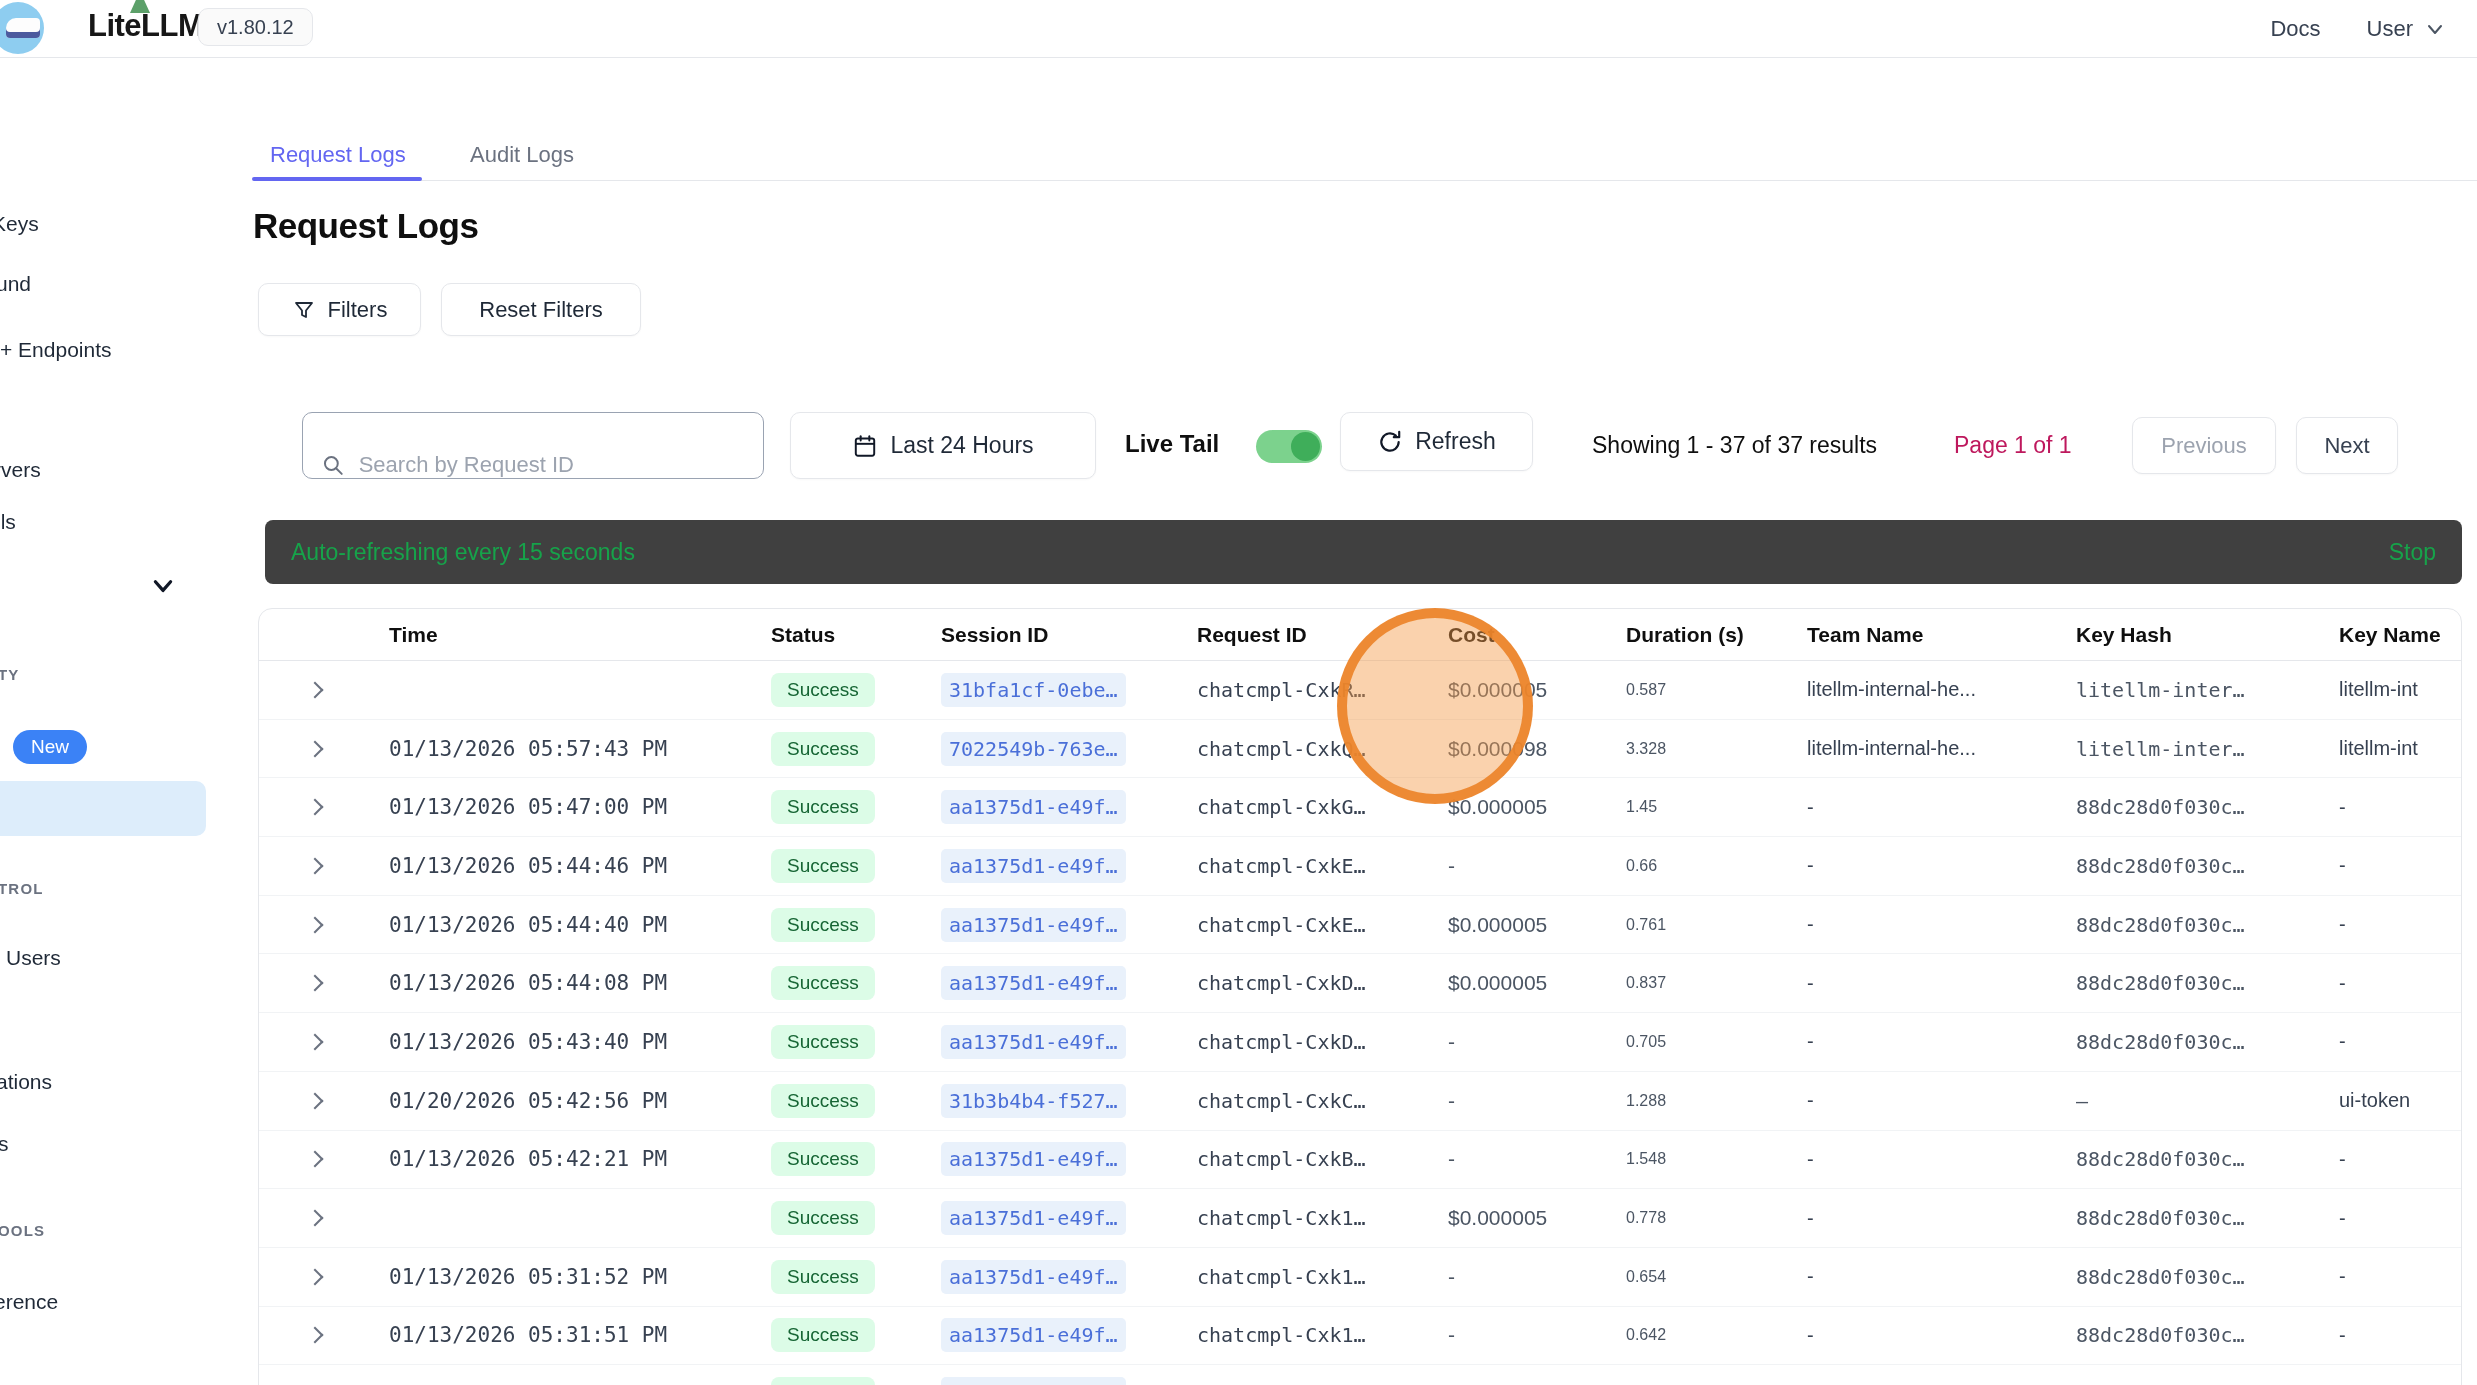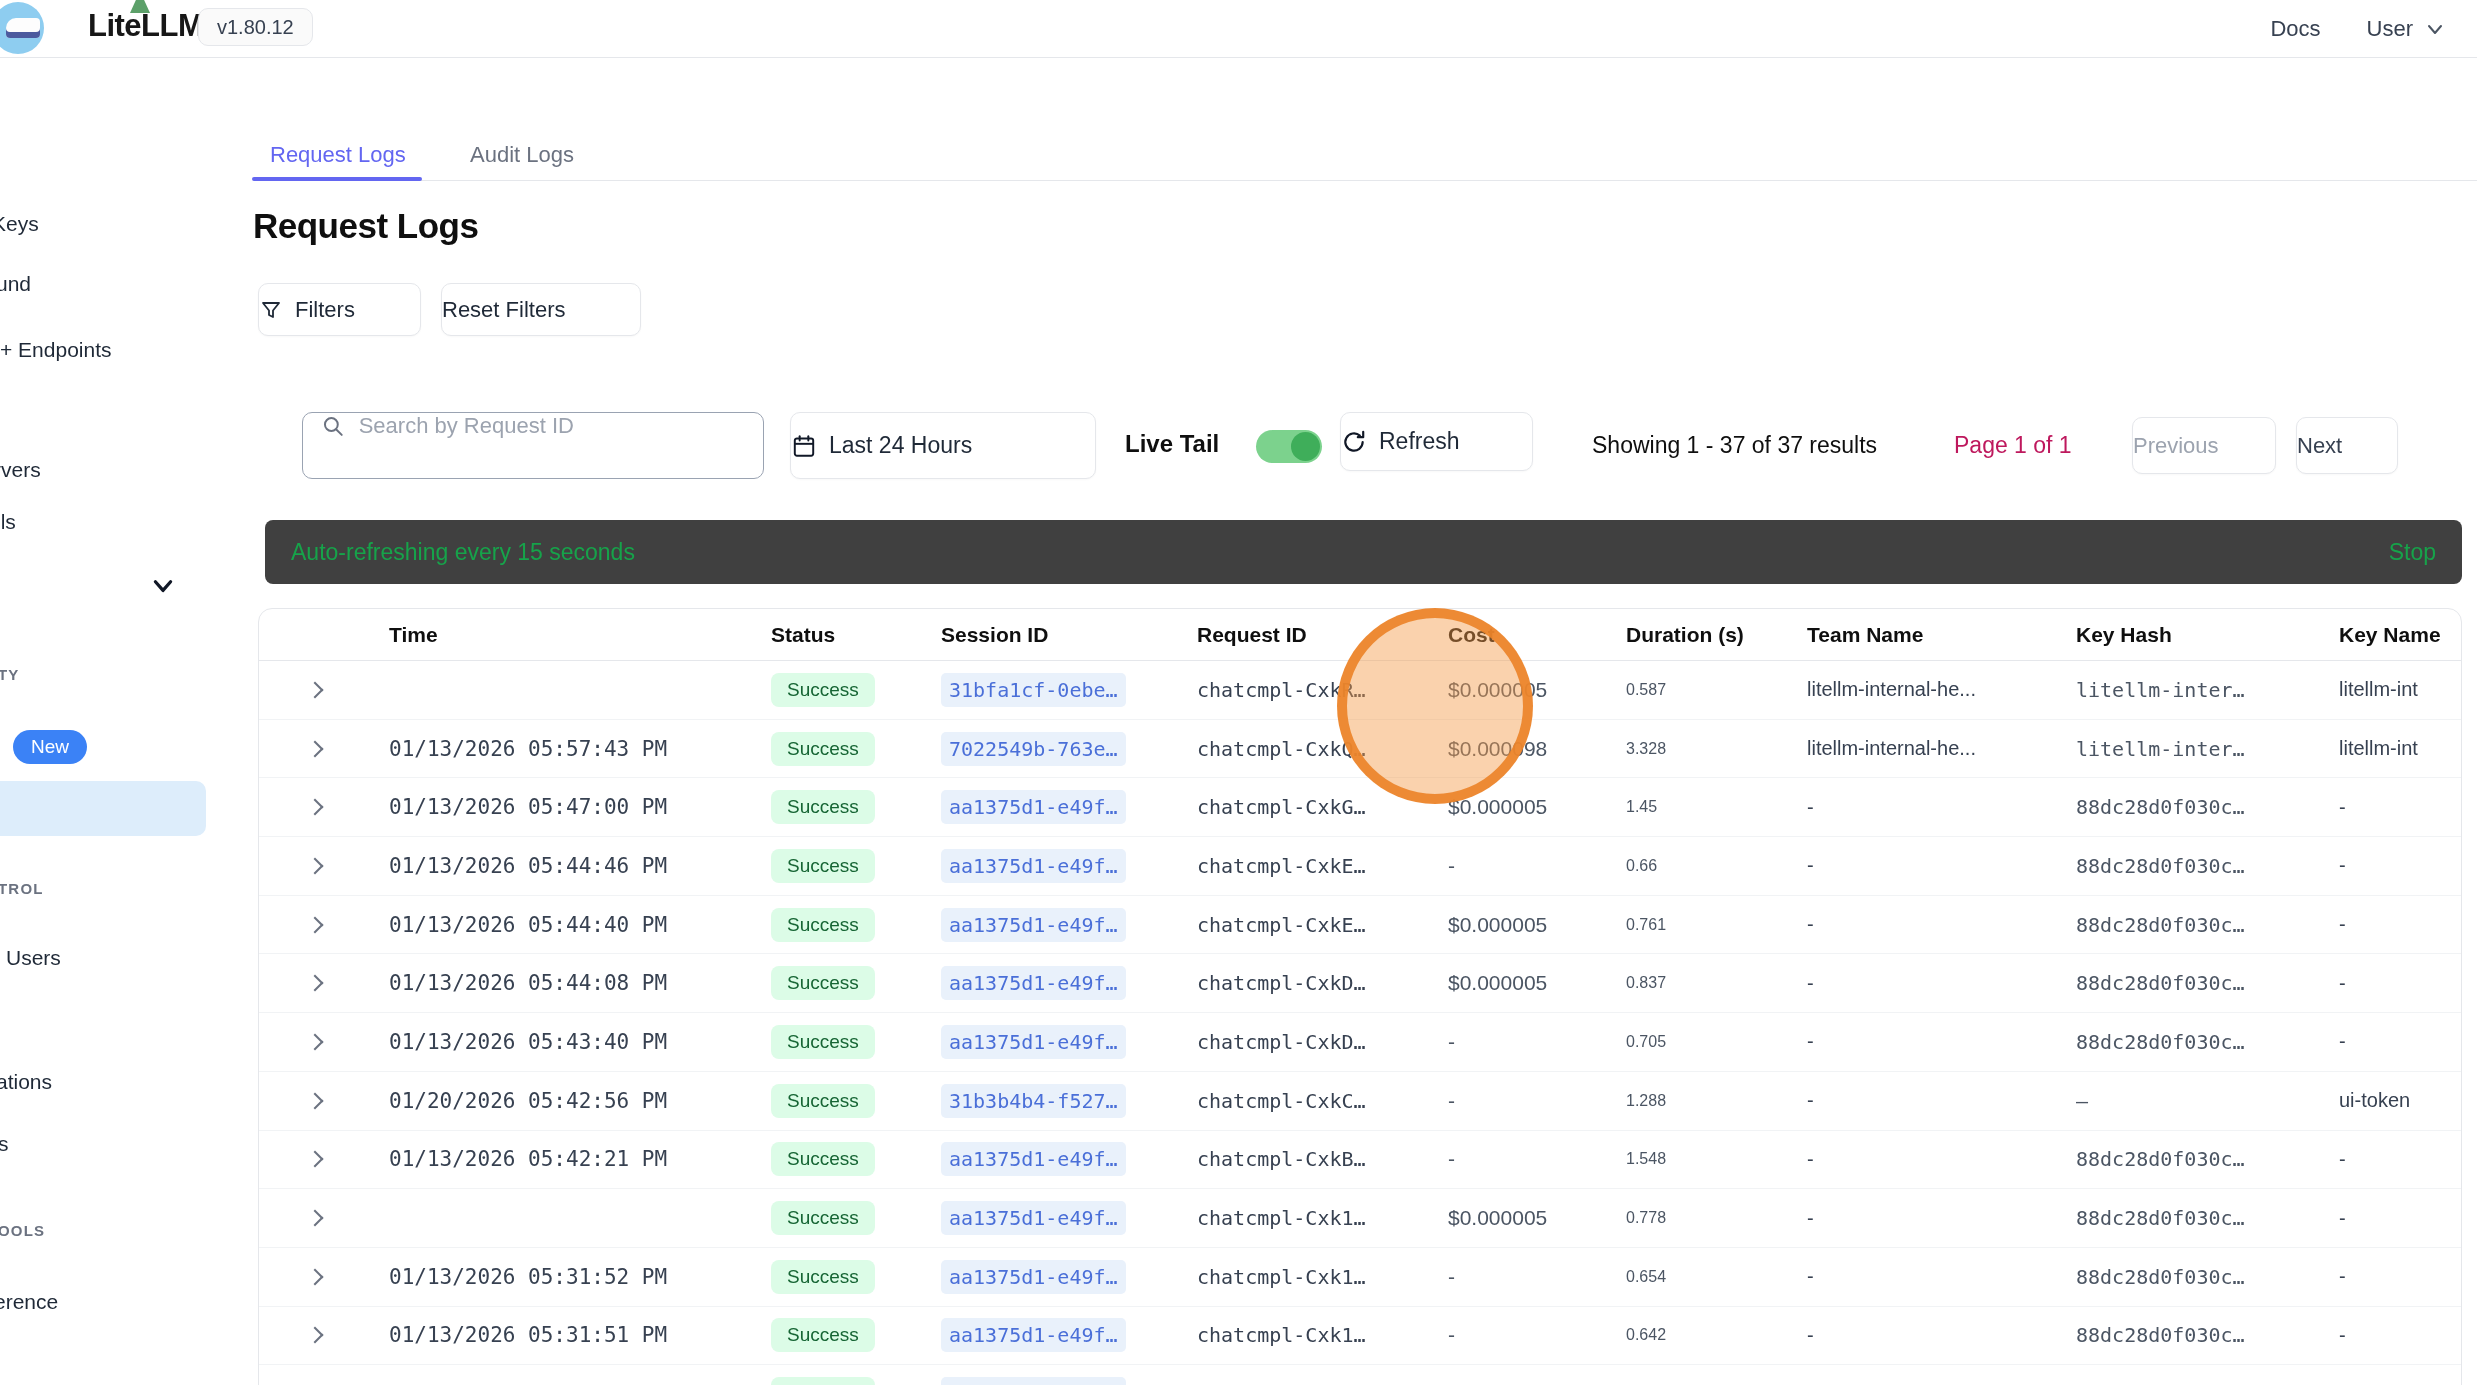--- a/index.html
+++ b/index.html
@@ -27,26 +27,26 @@
   .side-chevron { position:absolute; left:150px; top:572px; width:26px; height:26px; }
 
   
   .tabs-border { position:absolute; left:253px; top:180px; width:2224px; height:1px; background:#e5e7eb; }
   .tab { position:absolute; top:142px; font-size:22px; cursor:pointer; }
   .tab-active-underline { position:absolute; left:252px; top:177px; width:170px; height:4px; border-radius:2px; }
 
   .page-title { position:absolute; left:253px; top:206px; font-size:35px; font-weight:800; letter-spacing:-0.5px; color:#0f0f0f; }
 
   
-  .btn { border:1px solid #e5e7eb; background:#fff; border-radius:10px; display:flex; align-items:center; justify-content:flex-start; gap:12px; font-size:22px; color:#1f2937; cursor:pointer; box-shadow:0 1px 2px rgba(0,0,0,0.03); }
+  .btn { border:1px solid #e5e7eb; background:#fff; border-radius:10px; display:flex; align-items:center; justify-content:center; gap:12px; font-size:22px; color:#1f2937; cursor:pointer; box-shadow:0 1px 2px rgba(0,0,0,0.03); }
   .filters-btn { position:absolute; left:258px; top:283px; width:163px; height:53px; }
   .reset-btn { position:absolute; left:441px; top:283px; width:200px; height:53px; }
 
   
-  .search-box { position:absolute; left:302px; top:412px; width:462px; height:67px; border:1.5px solid #9aa3b2; border-radius:10px; background:#fff; display:flex; align-items:flex-start; padding:0 18px; gap:14px; }
+  .search-box { position:absolute; left:302px; top:412px; width:462px; height:67px; border:1.5px solid #9aa3b2; border-radius:10px; background:#fff; display:flex; align-items:flex-end; padding:0 18px; gap:14px; }
   .search-box input { border:none; outline:none; font-size:22px; color:#111827; width:100%; font-family:"Liberation Sans", sans-serif; }
   .search-box input::placeholder { color:#9ca3af; }
   .range-btn { position:absolute; left:790px; top:412px; width:306px; height:67px; font-size:23px; }
   .livetail-label { position:absolute; left:1125px; top:430px; font-size:24px; font-weight:600; color:#0f0f0f; }
   .toggle { position:absolute; left:1256px; top:430px; width:66px; height:33px; border-radius:17px; background:#7cd28d; cursor:pointer; }
   .toggle .knob { position:absolute; right:2px; top:2px; width:29px; height:29px; border-radius:50%; background:#3fae5a; }
   .refresh-btn { position:absolute; left:1340px; top:412px; width:193px; height:59px; font-size:23px; }
   .showing-text { position:absolute; left:1592px; top:432px; font-size:23px; color:#0f0f0f; }
   .pageinfo-text { position:absolute; left:1954px; top:432px; font-size:23px; font-weight:500; color:#be185d; }
   .prev-btn { position:absolute; left:2132px; top:417px; width:144px; height:57px; font-size:22px; color:#9ca3af; }

